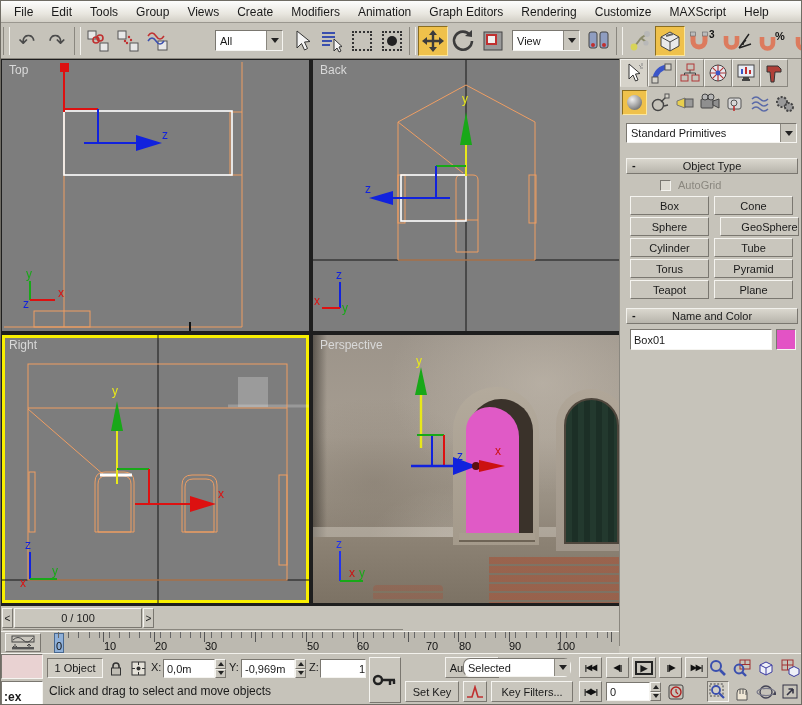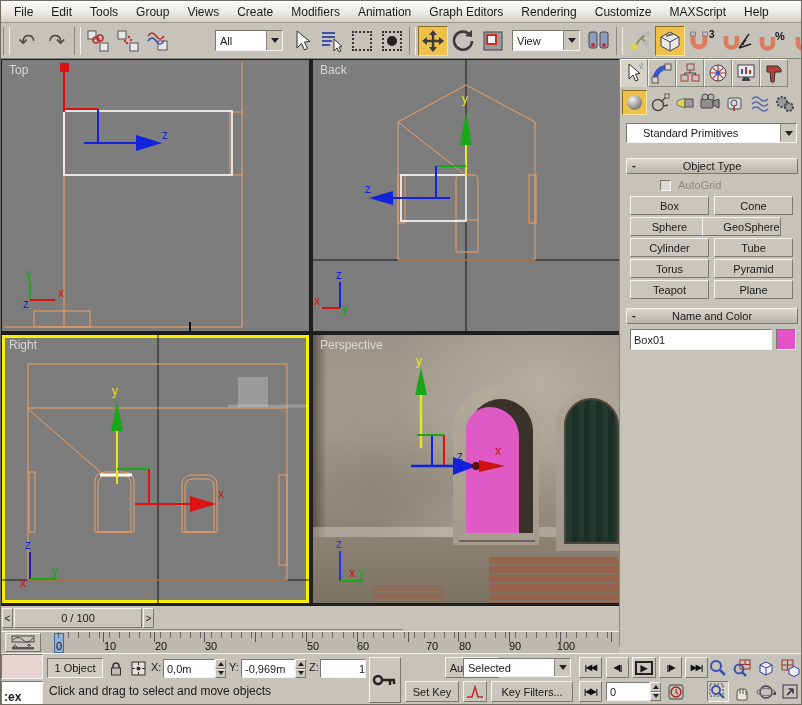--- a/index.html
+++ b/index.html
@@ -486,37 +486,37 @@
       </div>
       <div class="sub">
         <svg width="22" height="20">
           <circle cx="8" cy="9" r="5" fill="#9a9a9a" stroke="#444" stroke-width="2" stroke-dasharray="2 1.6"></circle>
           <circle cx="15" cy="14" r="4" fill="#9a9a9a" stroke="#444" stroke-width="2" stroke-dasharray="2 1.4"></circle>
         </svg>
       </div>
     </div>
 
     <div class="cp-drop">
-      <span class="lbl" style="padding-left:16px;flex:1;">Standard Primitives</span>
+      <span class="lbl" style="padding-left:4px;flex:1;">Standard Primitives</span>
       <span class="ddbtn" style="height:18px;">
           <span class="arrow-down"></span>
         </span>
     </div>
 
     <div class="rollout-hd" style="top:99px;">
       <span class="rollout-minus">-</span>
       <span>Object Type</span>
     </div>
     <div class="checkbox" style="left:40px;top:121px;"></div>
     <span class="grayed" style="position:absolute;left:58px;top:120px;font-size:11px;">AutoGrid</span>
 
     <div class="cp-btn" style="left:10px;top:137px;">Box</div>
     <div class="cp-btn" style="left:94px;top:137px;">Cone</div>
     <div class="cp-btn" style="left:10px;top:158px;">Sphere</div>
-    <div class="cp-btn" style="left:82px;top:158px;padding-left:20px;">GeoSphere</div>
+    <div class="cp-btn" style="left:100px;top:158px;padding-left:20px;">GeoSphere</div>
     <div class="cp-btn" style="left:10px;top:179px;">Cylinder</div>
     <div class="cp-btn" style="left:94px;top:179px;">Tube</div>
     <div class="cp-btn" style="left:10px;top:200px;">Torus</div>
     <div class="cp-btn" style="left:94px;top:200px;">Pyramid</div>
     <div class="cp-btn" style="left:10px;top:221px;">Teapot</div>
     <div class="cp-btn" style="left:94px;top:221px;">Plane</div>
 
     <div class="rollout-hd" style="top:249px;">
       <span class="rollout-minus">-</span>
       <span>Name and Color</span>
@@ -605,21 +605,21 @@
     <div class="sb raised" style="left:368px;top:3px;width:32px;height:46px;">
       <svg width="26" height="18">
         <circle cx="6" cy="9" r="4" fill="none" stroke="#222" stroke-width="2.4"></circle>
         <path d="M10 9 h13 M18 9 v5 M22 9 v4" stroke="#222" stroke-width="2.4"></path>
       </svg>
     </div>
 
     <div class="sb raised" style="left:404px;top:3px;width:54px;height:21px;margin-left:40px;">Auto Key</div>
     <div class="sb raised" style="left:404px;top:27px;width:54px;height:21px;">Set Key</div>
 
-    <div class="sb sunken field" style="left:462px;top:4px;width:108px;height:19px;padding-left:4px;">
+    <div class="sb sunken field" style="left:462px;top:4px;width:108px;height:19px;padding-left:4px;border-radius:7px;">
       <span style="flex:1;text-align:left;">Selected</span>
       <span class="ddbtn" style="width:16px;height:17px;display:flex;">
           <span class="arrow-down"></span>
         </span>
     </div>
 
     <div class="sb raised" style="left:462px;top:27px;width:24px;height:21px;">
       <svg width="18" height="14">
         <path d="M1 12 L6 12 L9 2 L12 12 L17 12" fill="none" stroke="#c03030" stroke-width="1.6"></path>
       </svg>

